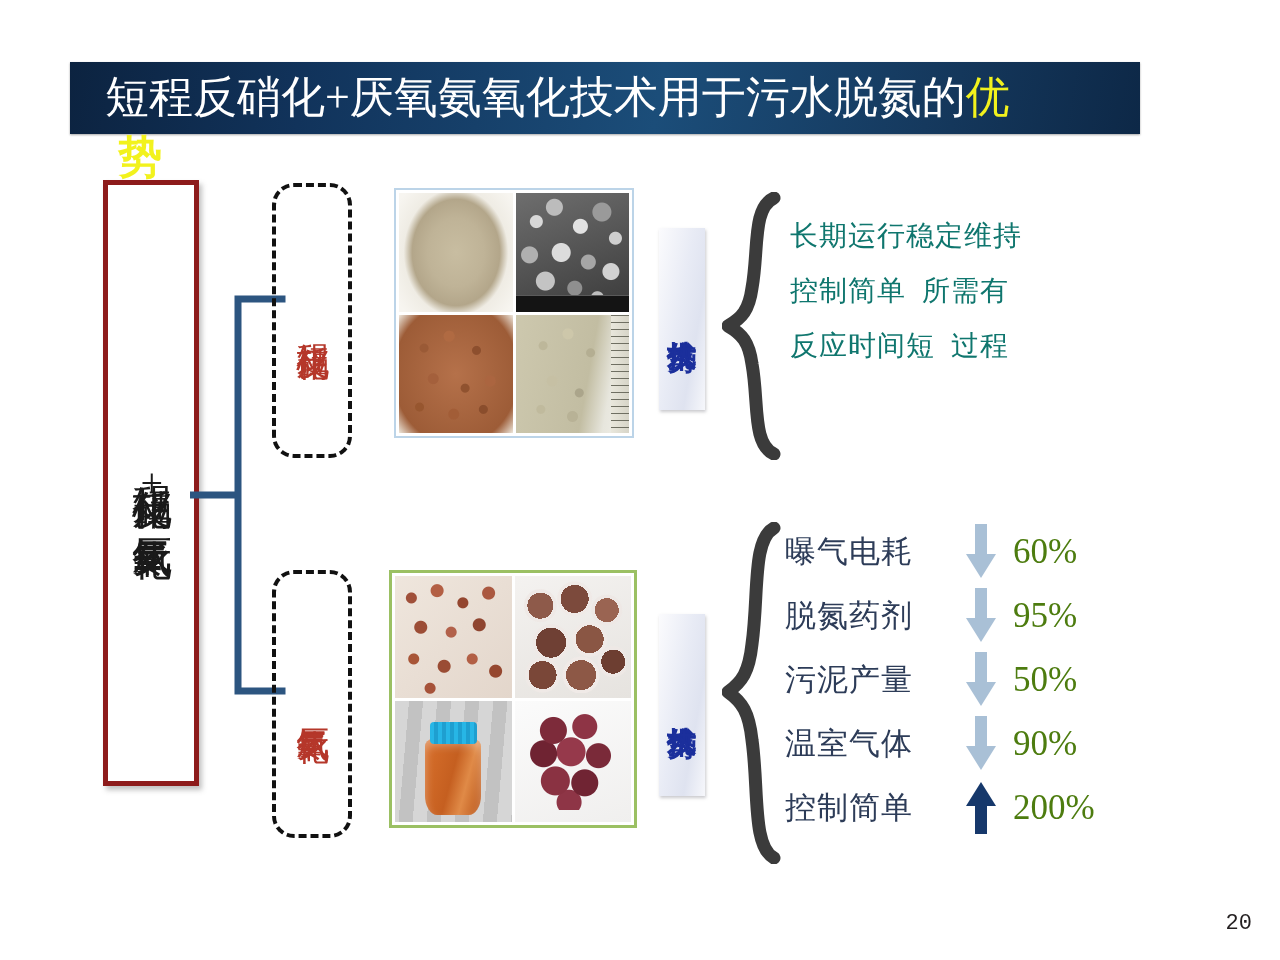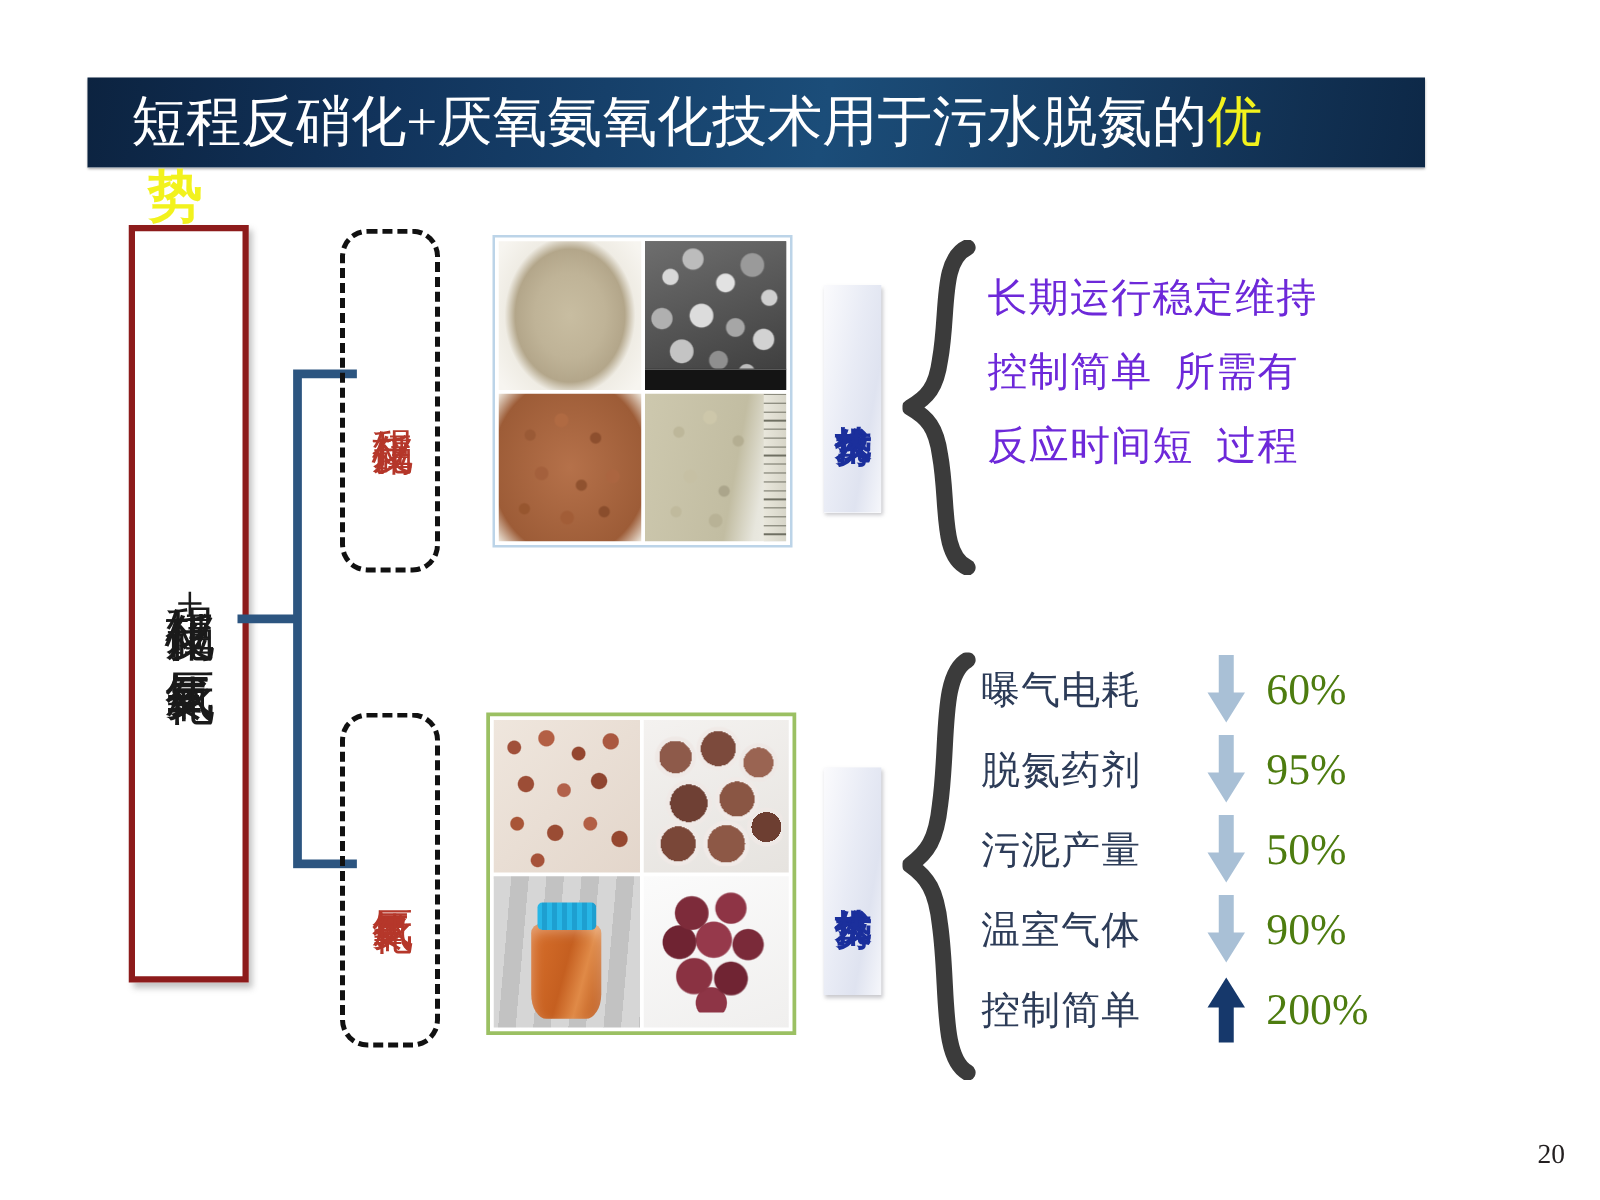--- a/index.html
+++ b/index.html
@@ -168,39 +168,39 @@
   .tech-bottom{left:659px;top:614px;height:182px;}
 
   
   .brace{position:absolute;}
   .brace-top{left:722px;top:192px;width:62px;height:268px;}
   .brace-bottom{left:722px;top:522px;width:62px;height:342px;}
 
   
   .adv-list{position:absolute;left:790px;top:222px;width:330px;}
   .adv-line{
-    font-size:32px;color:#6d28d9;line-height:1.0;margin-bottom:27px;
+    font-size:28px;color:#0f766e;line-height:1.0;margin-bottom:27px;
     white-space:pre;letter-spacing:1px;
   }
 
   .metrics{position:absolute;left:785px;top:520px;width:360px;}
   .metric-row{position:relative;height:64px;display:flex;align-items:center;}
   .metric-label{
     position:absolute;font-size:31px;color:#2d3c58;letter-spacing:1px;white-space:nowrap;
   }
   .metric-arrow{position:absolute;left:178px;width:36px;height:56px;}
   .metric-value{
     position:absolute;left:228px;font-size:35px;color:#4d7c0f;
     font-family:"Liberation Serif","DejaVu Serif",serif;white-space:nowrap;
   }
 
   
   .page-num{
     position:absolute;right:28px;bottom:24px;font-size:22px;color:#231f20;
-    font-family:Liberation Serif, serif;
+    font-family:Liberation Mono, monospace;
     margin-top:20px;
   }
 </style>
 </head>
 <body>
 
 <div class="slide">
 
   <div class="title-bar"></div>
   <div class="title-text"><span>短程反硝化+厌氧氨氧化技术用于污水脱氮的</span><span class="hl">优</span></div>

